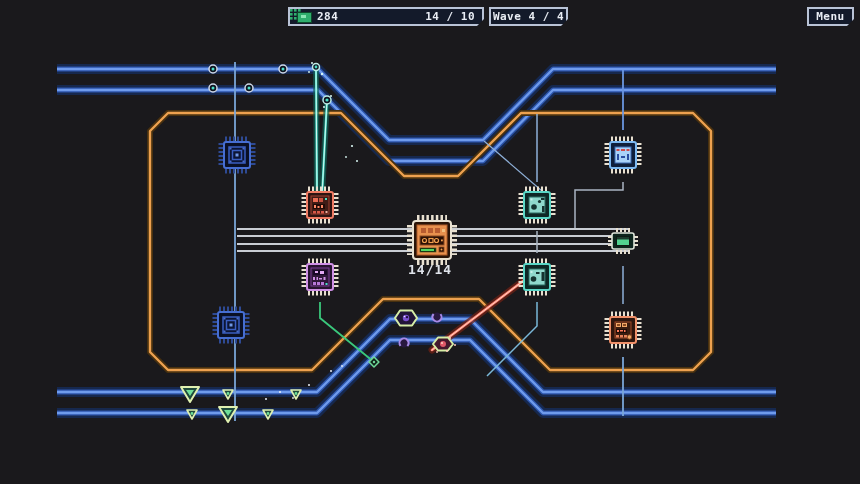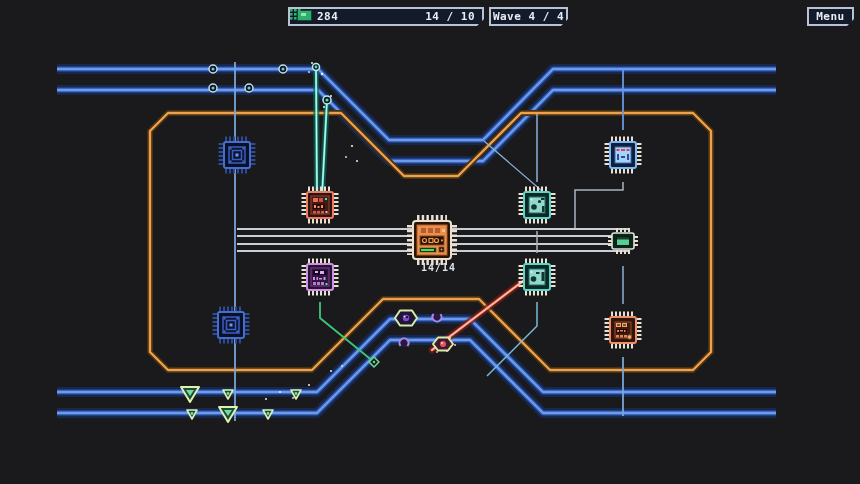--- a/index.html
+++ b/index.html
@@ -7,26 +7,26 @@
          font-family:"DejaVu Sans Mono", monospace;}
   svg{position:absolute;left:0;top:0;}
   
   .panel{position:absolute;box-sizing:border-box;background:#131a2a;border:2px solid #b9c3d6;
          color:#e9edf4;font-weight:bold;font-size:11px;letter-spacing:.5px;
          display:flex;align-items:center;
          clip-path:polygon(0 0,100% 0,100% calc(100% - 7px),calc(100% - 7px) 100%,0 100%);}
   .hud-stats{left:288px;top:7px;width:196px;height:19px;justify-content:space-between;padding:0 7px;}
   .hud-wave{left:489px;top:7px;width:79px;height:19px;justify-content:center;}
   .menu-btn{right:6px;top:7px;width:47px;height:19px;justify-content:center;cursor:pointer;}
-  .hud-group{display:flex;align-items:flex-start;gap:5px;}
+  .hud-group{display:flex;align-items:flex-end;gap:5px;}
   .cash-icon{display:inline-block;width:13px;height:9px;background:#2fae6e;border:1px solid #0e4a2c;
              position:relative;}
   .cash-icon span{position:absolute;left:3px;top:2px;width:5px;height:3px;background:#8ae6b4;}
-  .core-health{position:absolute;left:408px;top:262px;width:48px;text-align:right;
-               color:#dfe3ea;font-weight:bold;font-size:10px;letter-spacing:1px;}
+  .core-health{position:absolute;left:408px;top:262px;width:48px;text-align:left;
+               color:#dfe3ea;font-weight:bold;font-size:13px;letter-spacing:1px;}
 </style>
 </head>
 <body>
 
 <div class="stage">
 
 <svg width="860" height="484" viewBox="0 0 860 484">
 
   <g fill="none" stroke-linejoin="round">
     <g stroke="#16284e" stroke-width="10">

